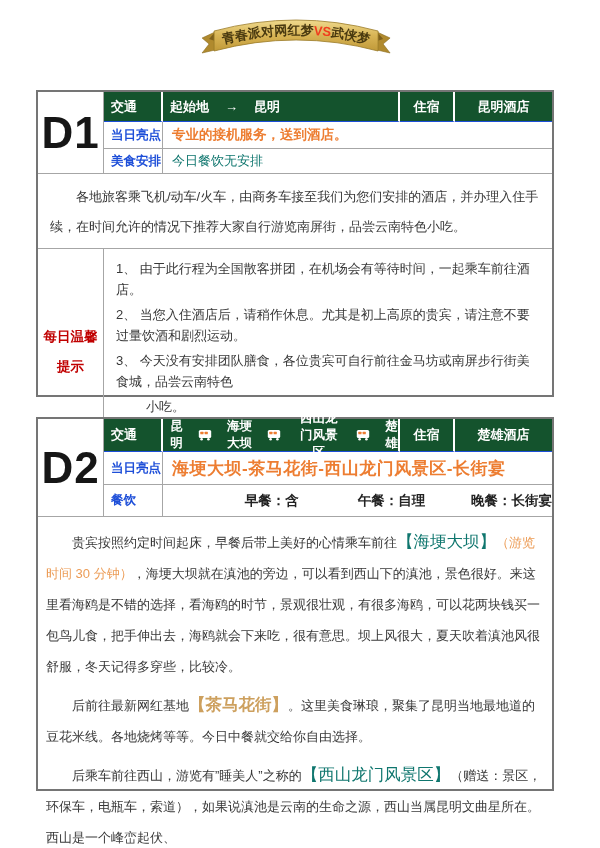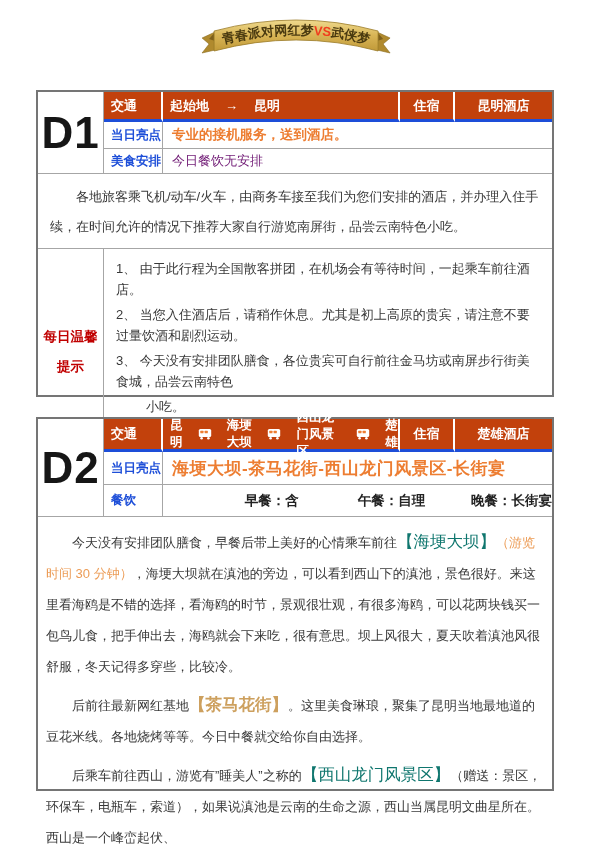--- a/index.html
+++ b/index.html
@@ -17,34 +17,34 @@
   #d2-box{top:417px;height:374px;}
 
   .hdr{display:grid;grid-template-columns:66px 59px 1fr 55px 97px;}
   #d1-box .hdr{grid-template-rows:30px 27px 25px;}
   #d2-box .hdr{grid-template-rows:33px 33px 32px;}
 
   .cell{display:flex;align-items:center;box-sizing:border-box;}
   .day-cell{grid-column:1;grid-row:1/4;justify-content:center;
             border-right:1px solid #A6A6A6;border-bottom:1px solid #A6A6A6;
             font-size:44px;font-weight:bold;color:#161616;letter-spacing:1px;}
-  .oc{background:#c2410c;color:#fff;font-weight:bold;font-size:13px;
-      border-bottom:3px solid #1d4ed8;}
+  .oc{background:#14532d;color:#fff;font-weight:bold;font-size:13px;
+      border-bottom:1px solid #1d4ed8;text-align:center;}
   .ws{border-right:2px solid #ffffff;}
   .pl{padding-left:7px;}
   .ctr{justify-content:center;}
   .lblc{font-weight:bold;font-size:12.5px;color:#1d4ed8;padding-left:7px;
         border-right:1px solid #A6A6A6;border-bottom:1px solid #A6A6A6;}
   .valc{grid-column:3/6;padding-left:9px;border-bottom:1px solid #A6A6A6;}
   .route{gap:15px;font-weight:bold;}
   #d2-box .route{font-size:12.5px;letter-spacing:0;}
   .route .arrow{font-weight:bold;margin:0 1px;}
   .hl-d1{color:#ED7D31;font-weight:bold;font-size:13.5px;}
   .hl-d2{color:#ED7D31;font-weight:bold;font-size:17px;letter-spacing:0.5px;}
-  .food-val{font-size:13px;color:#701a75;}
+  .food-val{font-size:13px;color:#0f766e;}
   .meals{gap:0;}
   .meals span{display:inline-block;width:128px;font-weight:bold;
               font-size:13.5px;color:#222;text-align:right;}
 
   
   .intro{min-height:69px;box-sizing:border-box;padding:8px 12px 6px 12px;
          font-size:13px;line-height:30px;text-indent:2em;
          border-bottom:1px solid #A6A6A6;color:#383838;}
   .tips-grid{display:grid;grid-template-columns:66px 1fr;}
   .tips-label{display:flex;align-items:center;justify-content:center;
@@ -168,19 +168,19 @@
 
       <div class="cell lblc">餐饮</div>
       <div class="cell valc meals">
         <span>早餐：含</span>
         <span>午餐：自理</span>
         <span>晚餐：长街宴</span>
       </div>
     </div>
 
     <div class="paras">
-        <p><span>今天没有安排团队膳食，早餐后带上美好的心情乘车前往</span><span class="hl">【海埂大坝】</span><span class="note">（游览时间 30 分钟）</span><span>，海埂大坝就在滇池的旁边，可以看到西山下的滇池，景色很好。来这里看海鸥是不错的选择，看海鸥的时节，景观很壮观，有很多海鸥，可以花两块钱买一包鸟儿食，把手伸出去，海鸥就会下来吃，很有意思。坝上风很大，夏天吹着滇池风很舒服，冬天记得多穿些，比较冷。</span></p>
+        <p><span>贵宾按照约定时间起床，早餐后带上美好的心情乘车前往</span><span class="hl">【海埂大坝】</span><span class="note">（游览时间 30 分钟）</span><span>，海埂大坝就在滇池的旁边，可以看到西山下的滇池，景色很好。来这里看海鸥是不错的选择，看海鸥的时节，景观很壮观，有很多海鸥，可以花两块钱买一包鸟儿食，把手伸出去，海鸥就会下来吃，很有意思。坝上风很大，夏天吹着滇池风很舒服，冬天记得多穿些，比较冷。</span></p>
         <p><span>后前往最新网红基地</span><span class="gold">【茶马花街】</span><span>。这里美食琳琅，聚集了昆明当地最地道的豆花米线。各地烧烤等等。今日中餐就交给你自由选择。</span></p>
         <p><span>后乘车前往西山，游览有”睡美人”之称的</span><span class="hl">【西山龙门风景区】</span><span>（赠送：景区，环保车，电瓶车，索道），如果说滇池是云南的生命之源，西山当属昆明文曲星所在。西山是一个峰峦起伏、</span></p>
       </div>
   </div>
 
 </div>
 
 </body></html>

